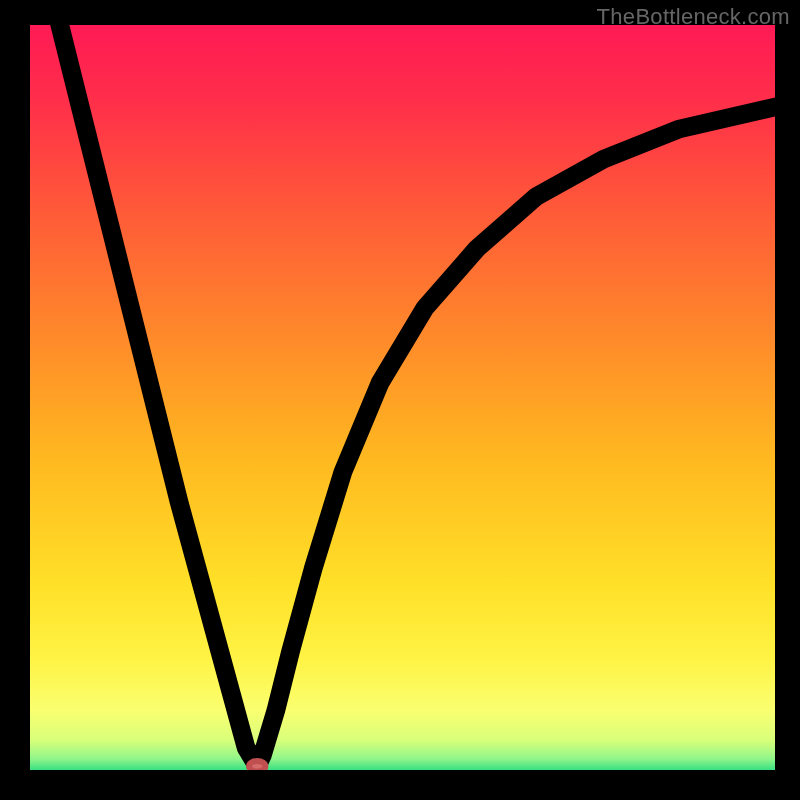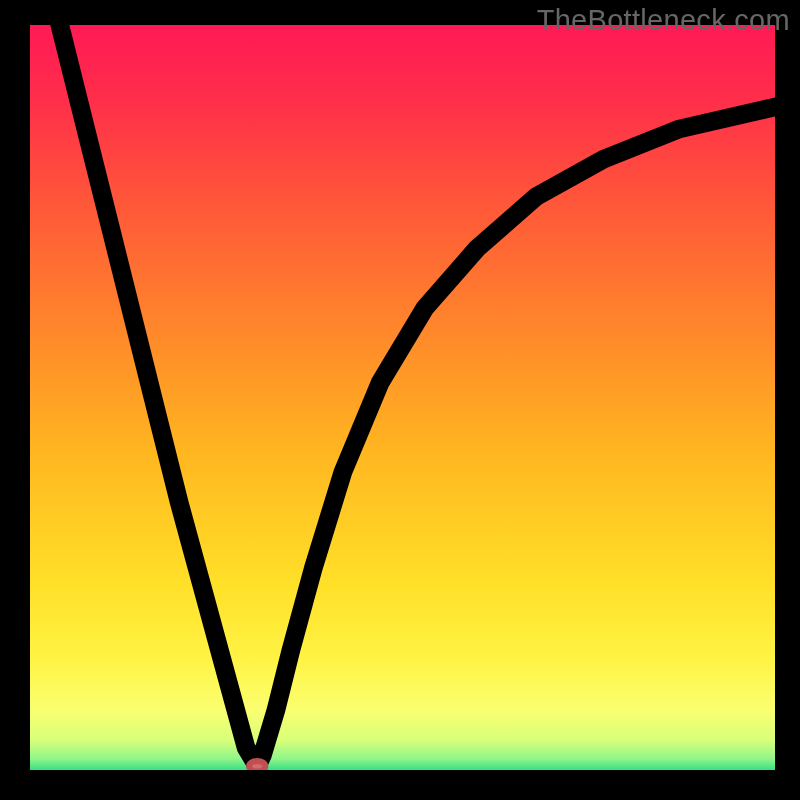--- a/index.html
+++ b/index.html
@@ -13,21 +13,21 @@
     background: #000;
     position: relative;
     font-family: Arial, Helvetica, sans-serif;
     overflow: hidden;
   }
   .watermark {
     position: absolute;
     top: 4px;
     right: 10px;
     color: #666;
-    font-size: 29px;
+    font-size: 22px;
     font-weight: 500;
     letter-spacing: 0.3px;
     z-index: 10;
   }
   .plot-area {
     position: absolute;
     left: 30px;
     top: 25px;
     width: 745px;
     height: 745px;

